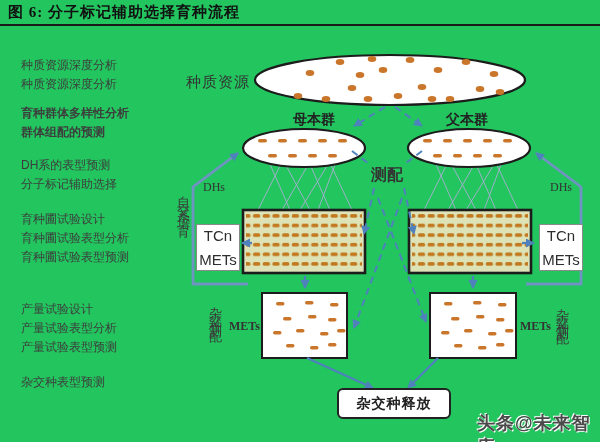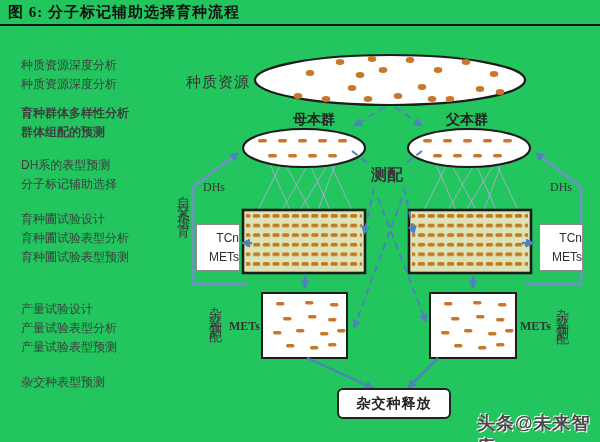--- a/index.html
+++ b/index.html
@@ -20,22 +20,22 @@
   .lbl-testcross{left:371px;top:165px;font-size:16px;font-weight:600;color:#333;}
   .lbl-dhs-left{left:203px;top:180px;font-size:12px;color:#333;}
   .lbl-dhs-right{left:550px;top:180px;font-size:12px;color:#333;}
   .lbl-mets-left{left:229px;top:319px;font-size:12px;font-weight:600;color:#333;}
   .lbl-mets-right{left:520px;top:319px;font-size:12px;font-weight:600;color:#333;}
   .vtext{position:absolute;writing-mode:vertical-rl;text-orientation:upright;color:#3a3a3a;white-space:nowrap;}
   .v-inbred{left:174px;top:185px;font-size:13px;letter-spacing:7px;}
   .v-hyb-left{left:206px;top:296px;font-size:13px;letter-spacing:6px;}
   .v-hyb-right{left:553px;top:298px;font-size:13px;letter-spacing:6px;}
   .tcn-box{position:absolute;width:42px;height:45px;background:#fff;border:1px solid #8a8a8a;
-           display:flex;flex-direction:column;align-items:flex-end;justify-content:center;
-           font-size:12px;line-height:1.55;color:#2e2e2e;}
+           display:flex;flex-direction:column;align-items:center;justify-content:center;
+           font-size:15px;line-height:1.55;color:#2e2e2e;}
   .tcn-left{left:196px;top:224px;}
   .tcn-right{left:539px;top:224px;}
   .release-box{position:absolute;left:337px;top:388px;width:110px;height:27px;background:#fff;
                border:2px solid #222;border-radius:6px;display:flex;align-items:center;justify-content:center;
                font-size:14px;font-weight:600;color:#222;letter-spacing:1px;}
   .watermark{position:absolute;left:477px;top:411px;font-size:18px;font-weight:bold;color:#4a4a4a;
              text-shadow:1px 1px 0 #fff,-1px -1px 0 #fff;letter-spacing:1px;}
 </style>
 </head>
 <body>

